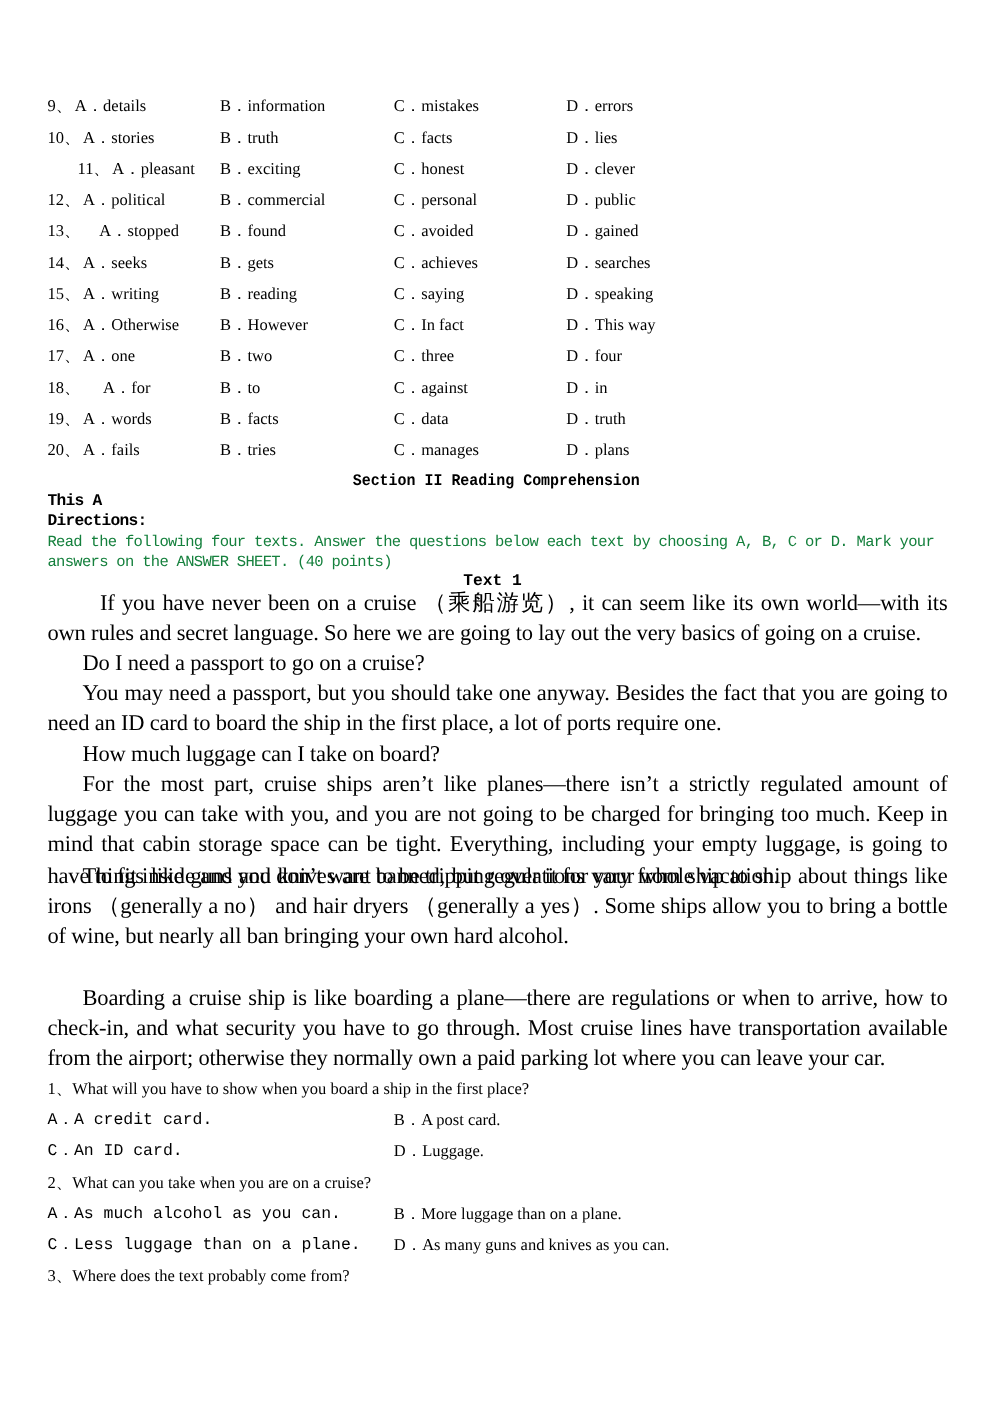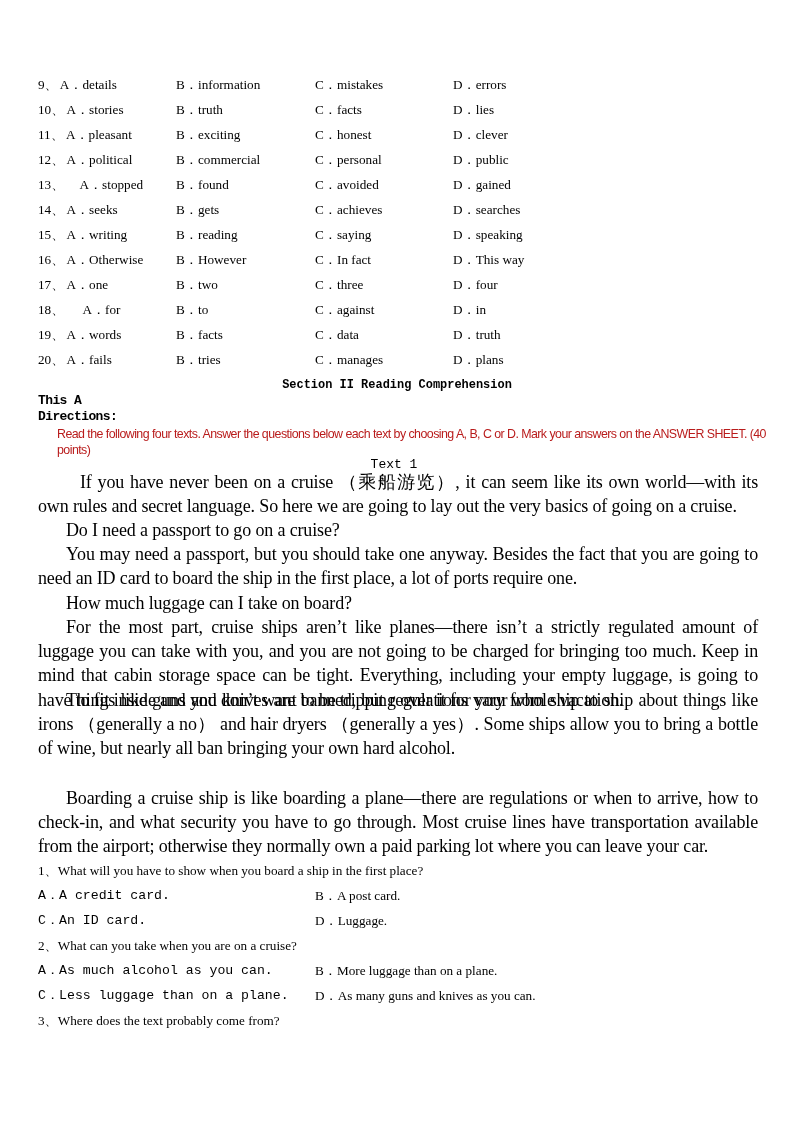--- a/index.html
+++ b/index.html
@@ -9,22 +9,22 @@
   .opt-row { position: absolute; left: 38px; height: 20px; width: 720px; font-family: "Liberation Serif", serif; font-size: 13.2px; line-height: 20px; white-space: nowrap; }
   .opt-row .c { position: absolute; }
   .c.a { left: 0; }
   .c.b { left: 138px; }
   .c.cc { left: 277px; }
   .c.d { left: 415px; }
 
   .section-title { position: absolute; left: 0; width: 794px; top: 377px; text-align: center; font-family: "Liberation Mono", monospace; font-size: 13px; font-weight: bold; transform: scaleX(0.92); }
   .part { position: absolute; left: 38px; top: 393px; font-family: "Liberation Mono", monospace; font-size: 13px; font-weight: bold; letter-spacing: -0.6px; }
   .directions { position: absolute; left: 38px; top: 409px; font-family: "Liberation Mono", monospace; font-size: 13px; font-weight: bold; letter-spacing: -0.6px; }
-  .dir-text { position: absolute; left: 38px; top: 426px; width: 720px; font-family: Liberation Sans, sans-serif; font-size: 12.4px; line-height: 16px; letter-spacing: -0.55px; color: #b91c1c; margin-left: 19px; }
-  .text-title { position: absolute; left: 0; width: 788px; top: 457px; text-align: center; font-family: "Liberation Mono", monospace; font-size: 13px; font-weight: normal; }
+  .dir-text { position: absolute; left: 38px; top: 426px; width: 720px; font-family: Liberation Mono, monospace; font-size: 12.4px; line-height: 16px; letter-spacing: -0.55px; color: #15803d; }
+  .text-title { position: absolute; left: 0; width: 788px; top: 457px; text-align: center; font-family: "Liberation Mono", monospace; font-size: 13px; font-weight: bold; }
 
   .para { position: absolute; left: 38px; width: 720px; font-family: "Liberation Serif", serif; font-size: 18px; line-height: 24.2px; text-align: justify; letter-spacing: -0.15px; }
   .indent { text-indent: 28px; }
 
   .q { position: absolute; left: 38px; font-family: "Liberation Serif", serif; font-size: 13.2px; line-height: 20px; white-space: nowrap; }
   .ans { position: absolute; font-family: "Liberation Serif", serif; font-size: 13.2px; line-height: 20px; white-space: nowrap; }
   .ans.left { left: 38px; font-family: Liberation Mono, monospace; }
   .ans.right { left: 315px; }
 </style>
 </head>
@@ -39,21 +39,21 @@
       <span class="c cc">C．mistakes</span>
       <span class="c d">D．errors</span>
     </div>
     <div class="opt-row" style="top:100px">
       <span class="c a"><span style="margin-right: 2px;">10、</span><span>A．stories</span></span>
       <span class="c b">B．truth</span>
       <span class="c cc">C．facts</span>
       <span class="c d">D．lies</span>
     </div>
     <div class="opt-row" style="top:125px">
-      <span class="c a"><span style="margin-right: 2px;">11、</span><span>A．pleasant</span></span>
+      <span class="c a"><span style="margin-right: 2px; margin-left: 24px;">11、</span><span>A．pleasant</span></span>
       <span class="c b">B．exciting</span>
       <span class="c cc">C．honest</span>
       <span class="c d">D．clever</span>
     </div>
     <div class="opt-row" style="top:150px">
       <span class="c a"><span style="margin-right: 2px;">12、</span><span>A．political</span></span>
       <span class="c b">B．commercial</span>
       <span class="c cc">C．personal</span>
       <span class="c d">D．public</span>
     </div>

